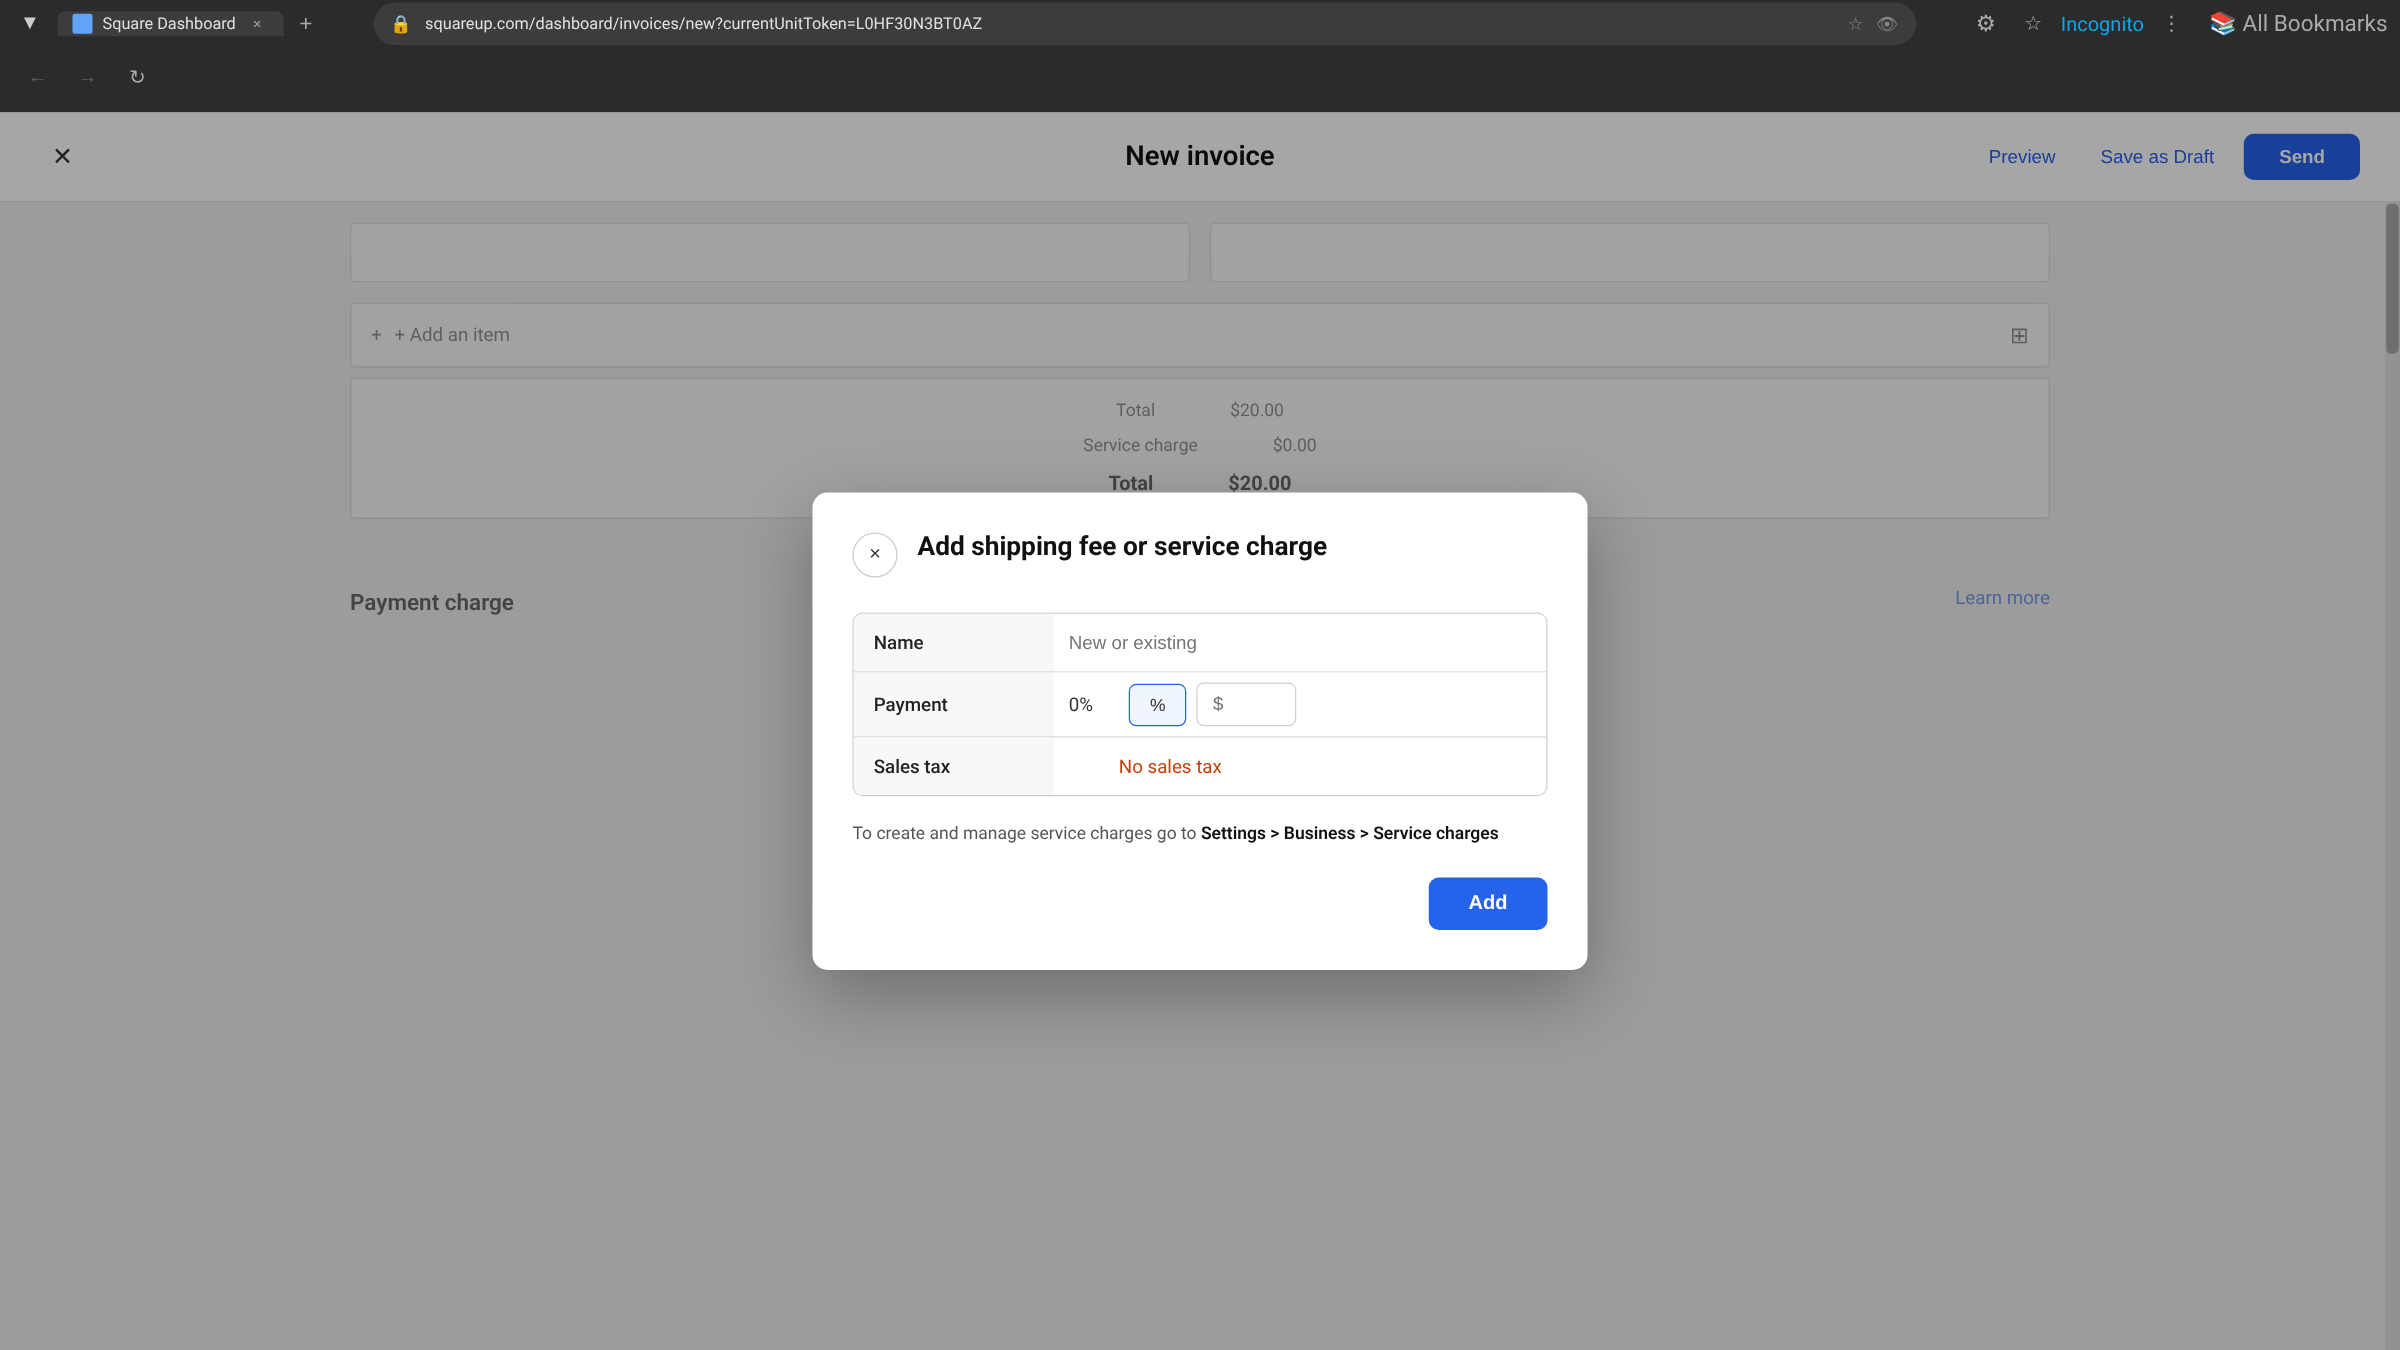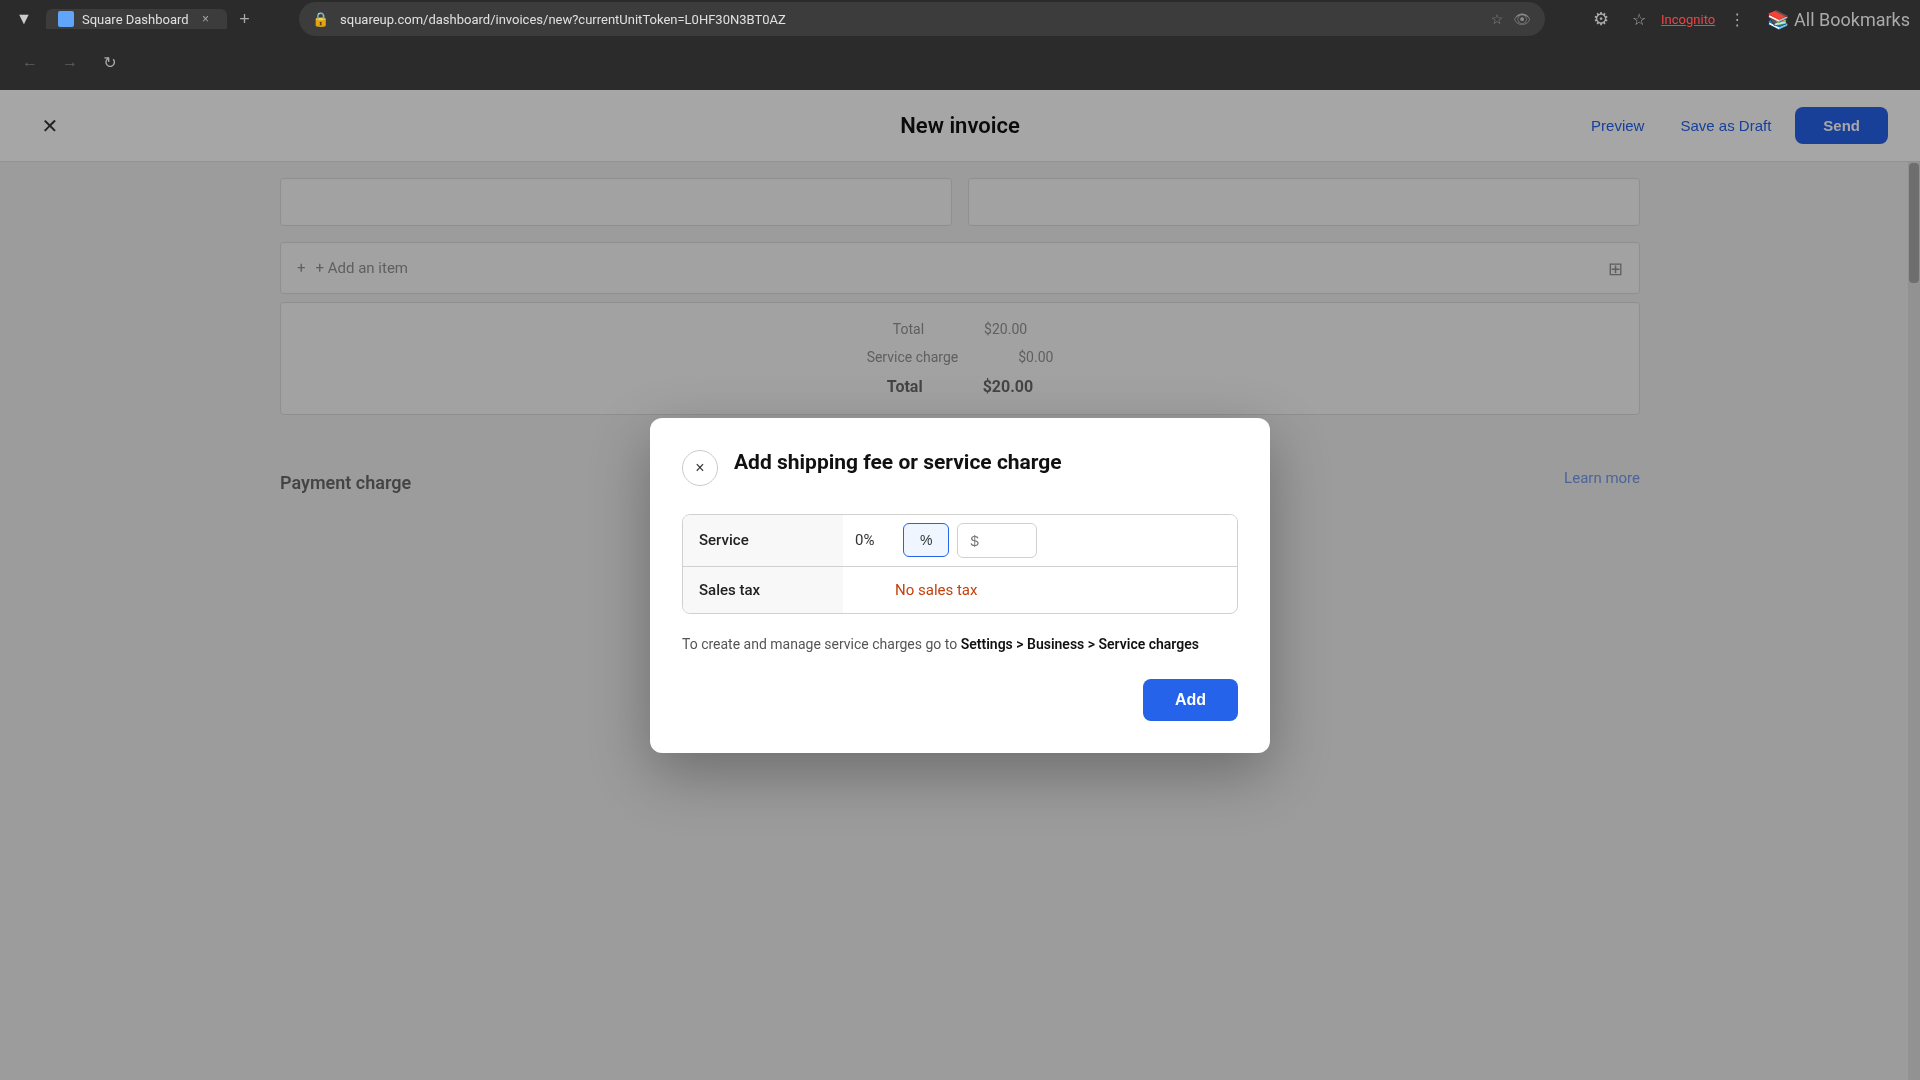--- a/index.html
+++ b/index.html
@@ -118,23 +118,22 @@
       align-items: center;
       justify-content: center;
       font-size: 16px;
     }
     .nav-icon-btn.disabled { opacity: 0.4; cursor: default; }
     .incognito-badge {
       margin-left: auto;
       display: flex;
       align-items: center;
       gap: 6px;
-      color: #ef4444;
-      font-size: 13px;
-      text-decoration: underline;
+      color: #0ea5e9;
+      font-size: 16px;
     }
 
     
     .app-content {
       width: 100%;
       height: calc(1080px - 90px);
       background: #f0f0f0;
       position: relative;
       overflow: hidden;
     }
@@ -542,24 +541,32 @@
   <div class="modal-overlay">
     <div class="modal">
 
       <div class="modal-header">
         <button class="modal-close-btn">×</button>
         <h2 class="modal-title">Add shipping fee or service charge</h2>
       </div>
 
       <div class="form-table">
 
-
         <div class="form-row">
           <div class="form-label-cell">
-            <span>Service</span>
+            <span>Name</span>
+          </div>
+          <div class="form-input-cell">
+            <input class="form-input-text" type="text" placeholder="New or existing" style="">
+          </div>
+        </div>
+
+        <div class="form-row">
+          <div class="form-label-cell">
+            <span>Payment</span>
           </div>
           <div class="form-input-cell">
             <div class="amount-row">
               <span class="amount-value">0%</span>
               <button class="amount-btn active">%</button>
               <input class="amount-dollar-input" type="text" placeholder="$" style="">
             </div>
           </div>
         </div>
 

